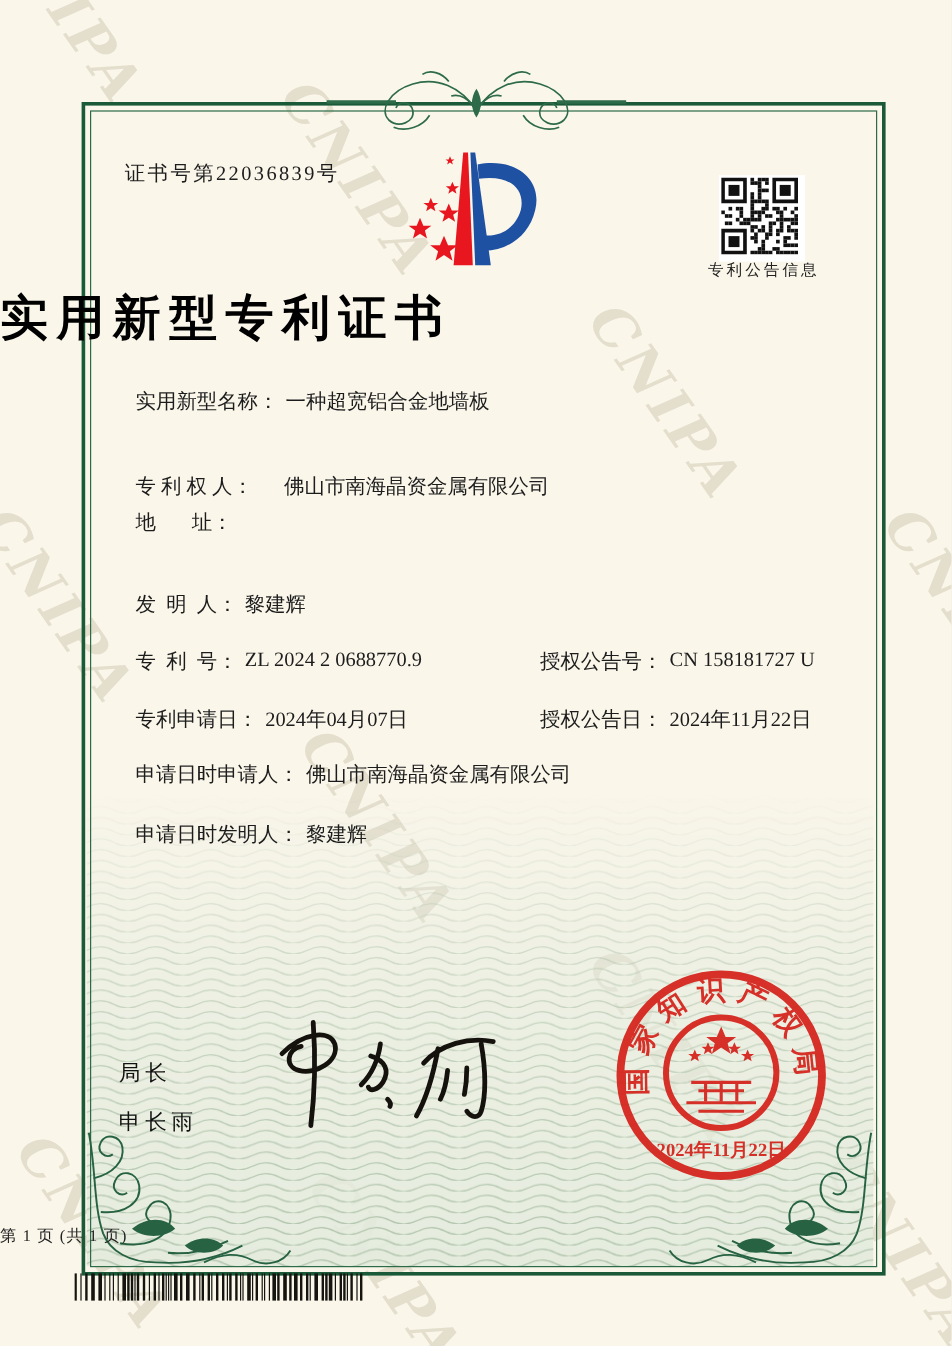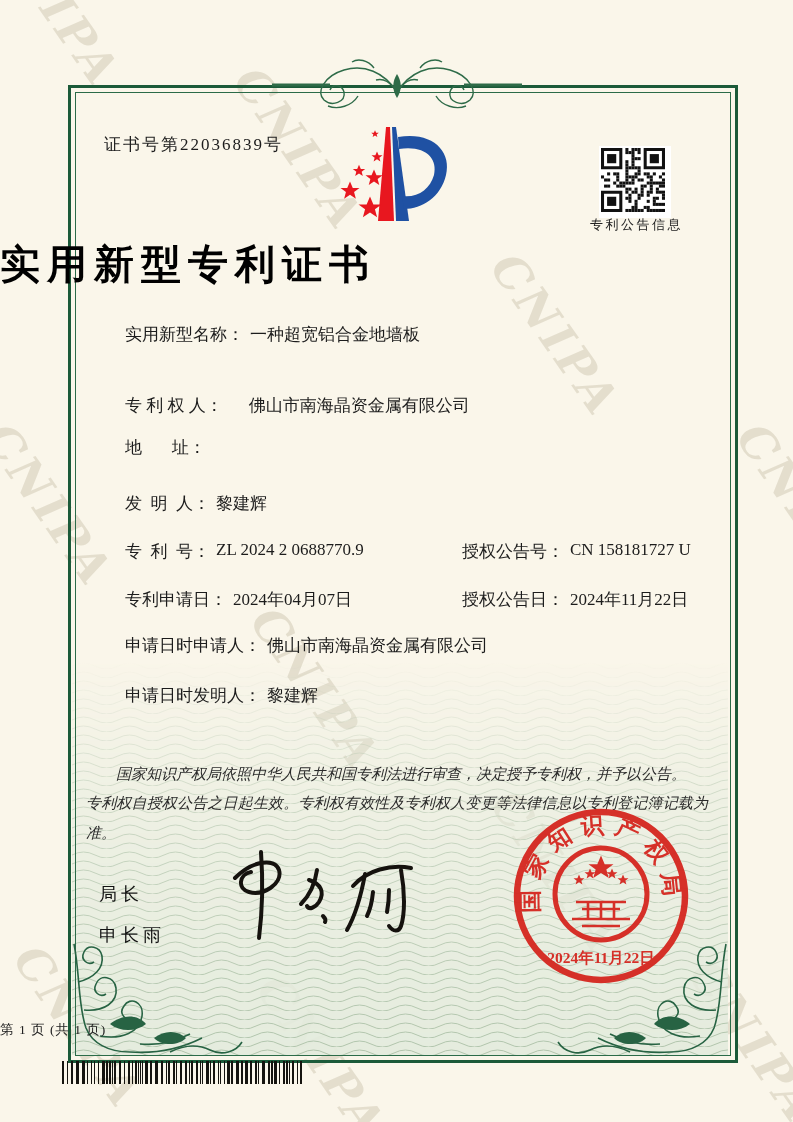--- a/index.html
+++ b/index.html
@@ -16,21 +16,21 @@
   
   .content{position:absolute;left:0;top:0;width:793px;height:1122px;z-index:3;color:#1c1c1c;}
   .cert-no{position:absolute;left:104px;top:133px;font-size:17px;letter-spacing:2px;}
   .qr{position:absolute;left:599px;top:146px;width:68px;height:68px;background:#fff;padding:2px;}
   .qr svg{display:block;width:64px;height:64px;fill:#111;}
   .qr-label{position:absolute;left:590px;top:216px;font-size:13px;letter-spacing:2.5px;color:#222;}
   .logo{position:absolute;left:328px;top:121px;width:142px;height:114px;}
   .title{position:absolute;left:0;top:237px;width:641px;text-align:left;font-size:40px;
          font-weight:bold;letter-spacing:7px;color:#000;}
   .row{position:absolute;left:113px;font-size:17px;display:flex;line-height:1.45;}
-  .lbl{white-space:pre;flex:none;color:#1c1c1c;margin-left:12px;}
+  .lbl{white-space:pre;flex:none;color:#1c1c1c;}
   .val{margin-left:6px;}
   .addr-val{width:528px;}
   .cols{position:absolute;left:113px;width:600px;display:flex;font-size:17px;}
   .cell1{width:337px;display:flex;}
   .cell2{display:flex;}
   .notice{position:absolute;left:86px;top:760px;width:622px;font-size:15px;font-style:italic;
           line-height:1.95;color:#2a2a2a;text-align:justify;}
   .notice .l1{text-indent:2em;}
   .sig-label{position:absolute;left:99px;top:874px;font-size:18px;line-height:2.3;
              font-family:"Liberation Sans","DejaVu Sans",sans-serif;letter-spacing:4px;color:#111;}
@@ -287,21 +287,21 @@
     <div class="row" style="top:323px;">
       <span class="lbl">实用新型名称：</span>
       <span class="val">一种超宽铝合金地墙板</span>
     </div>
 
     <div class="row" style="top:394px;gap:20px;">
       <span class="lbl">专 利 权 人：</span>
       <span class="val">佛山市南海晶资金属有限公司</span>
     </div>
 
-    <div class="row" style="top:436px;text-align:center;">
+    <div class="row" style="top:424px;text-align:center;">
       <span class="lbl">地       址：</span>
     </div>
 
     <div class="row" style="top:492px;">
       <span class="lbl">发  明  人：</span>
       <span class="val">黎建辉</span>
     </div>
 
     <div class="cols" style="top:540px;">
       <div class="cell1">
@@ -328,24 +328,20 @@
     <div class="row" style="top:634px;">
       <span class="lbl">申请日时申请人：</span>
       <span class="val">佛山市南海晶资金属有限公司</span>
     </div>
 
     <div class="row" style="top:684px;">
       <span class="lbl">申请日时发明人：</span>
       <span class="val">黎建辉</span>
     </div>
 
-    <div class="notice">
-      <div class="l1">国家知识产权局依照中华人民共和国专利法进行审查，决定授予专利权，并予以公告。</div>
-      <div class="l2">专利权自授权公告之日起生效。专利权有效性及专利权人变更等法律信息以专利登记簿记载为准。</div>
-    </div>
 
     <div class="sig-label">
       <div>局长</div>
       <div>申长雨</div>
     </div>
 
     <svg class="sig-hand" viewBox="0 0 235 110">
       <g fill="none" stroke="#15120e" stroke-width="4" stroke-linecap="round" stroke-linejoin="round">
         <path d="M30,38 C48,20 70,18 74,30 C78,44 58,56 44,52 C32,49 34,34 46,32"></path>
         <path d="M56,12 C58,40 57,74 54,98"></path>

